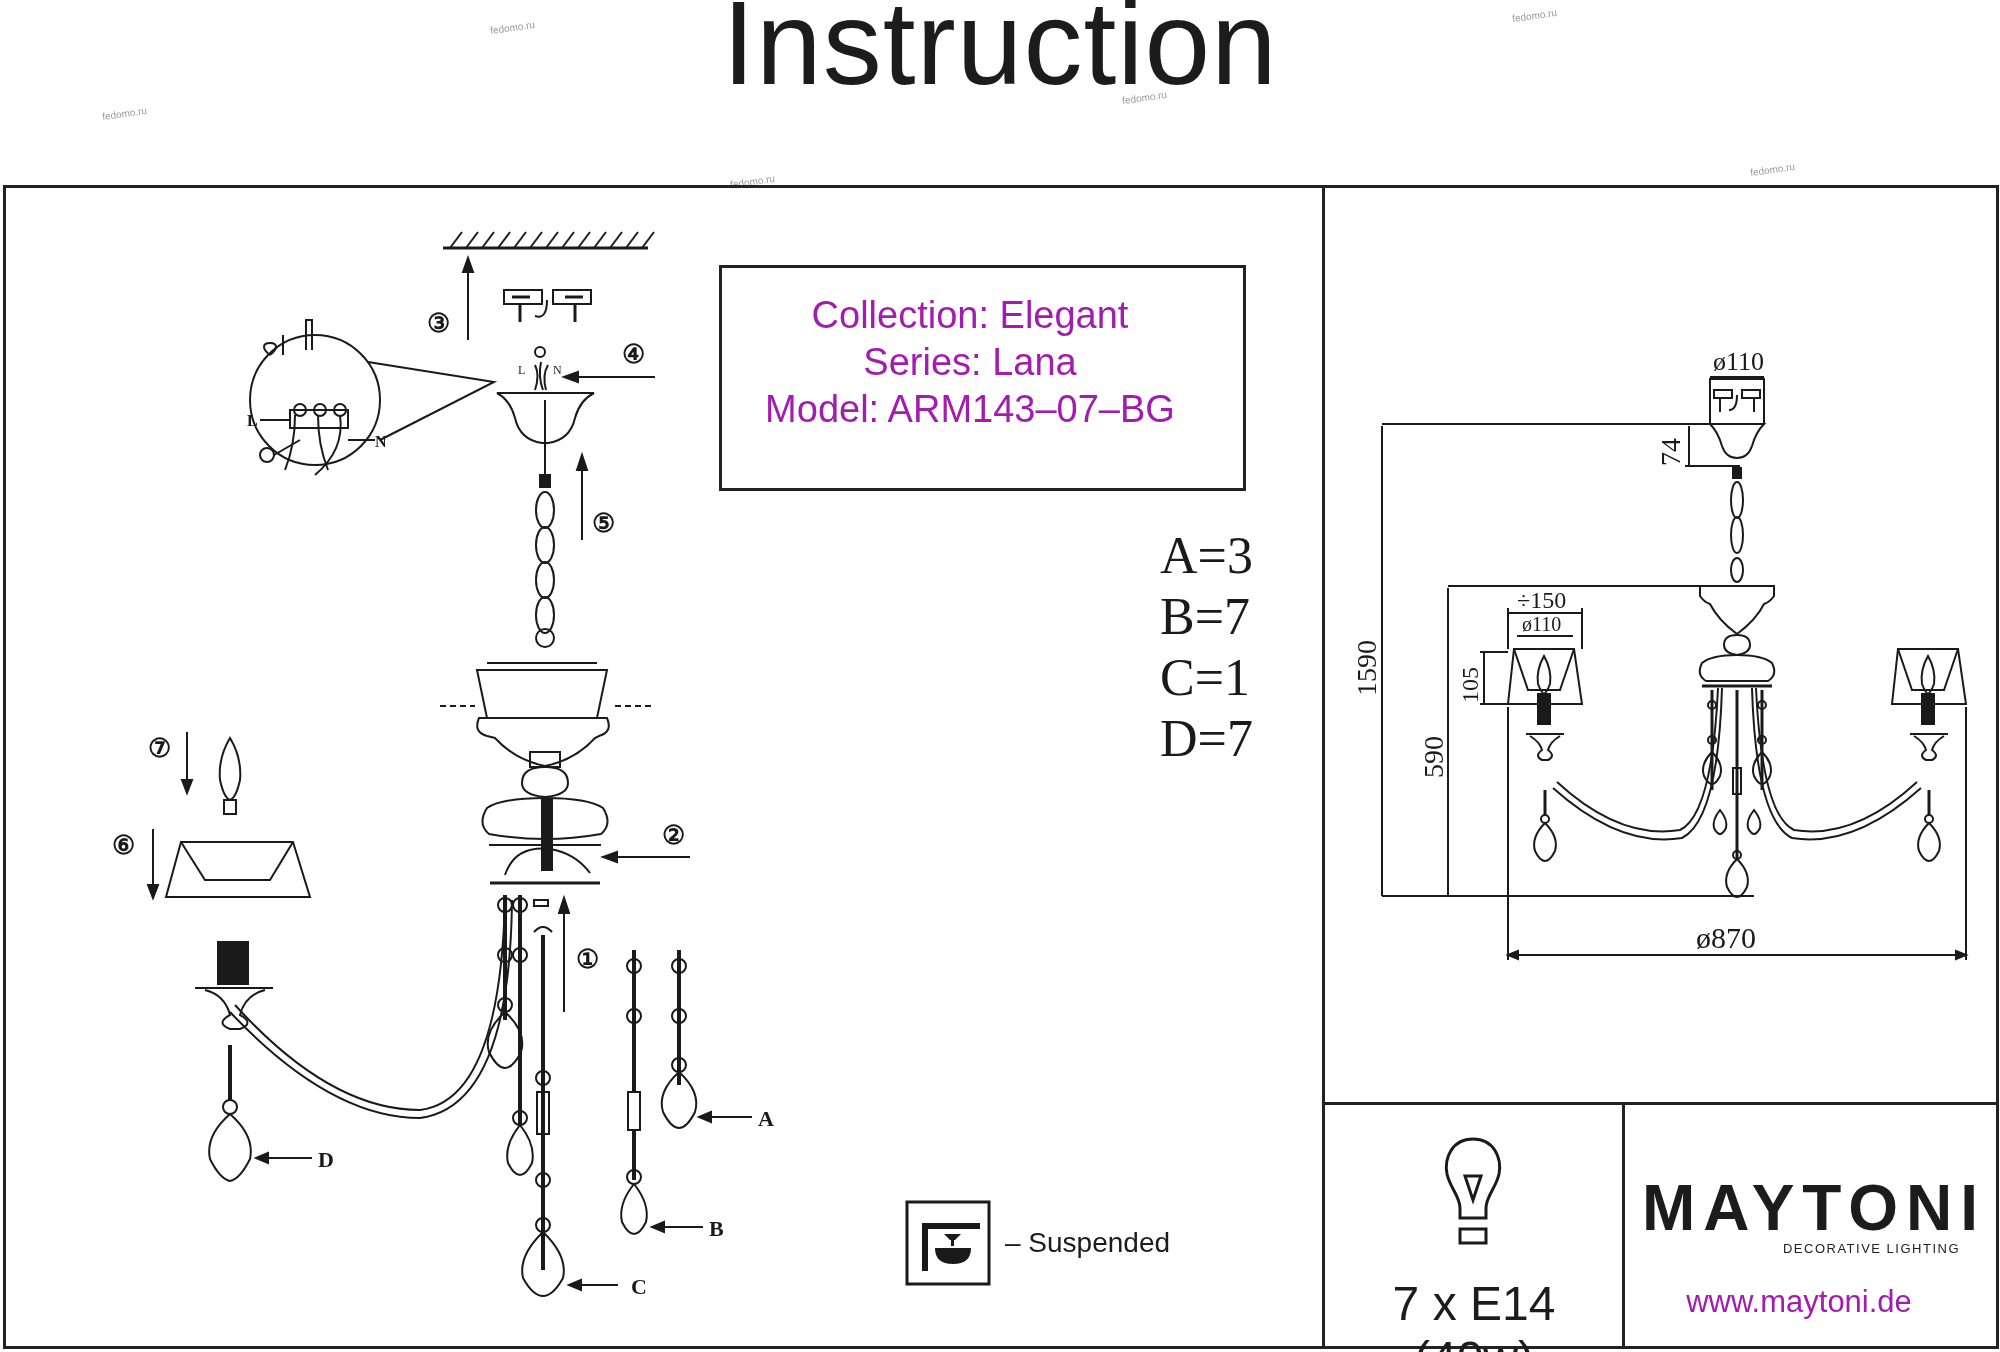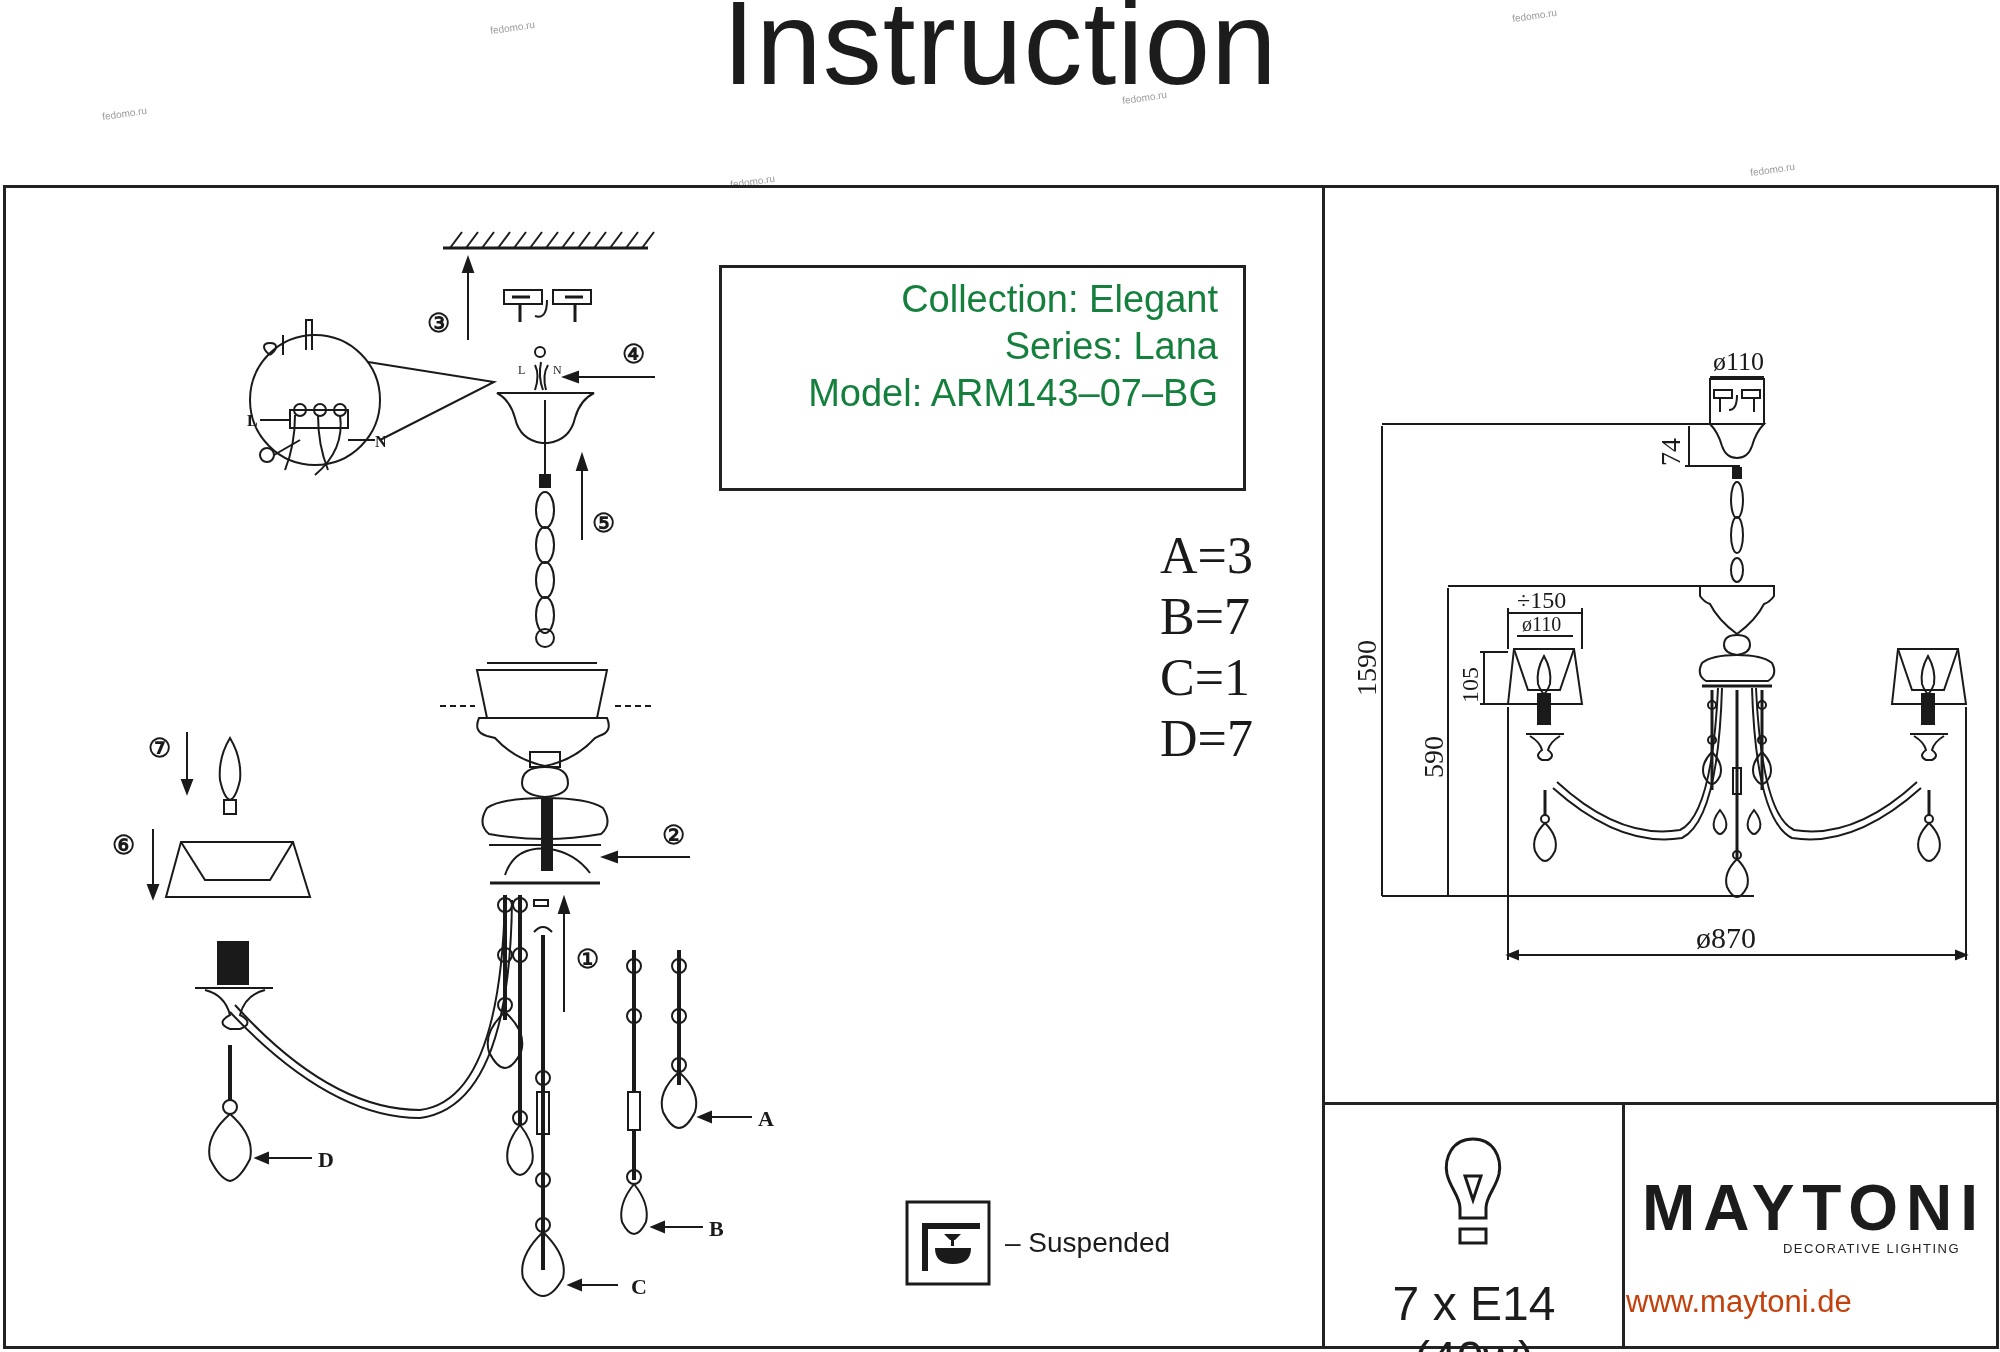--- a/index.html
+++ b/index.html
@@ -2,29 +2,29 @@
 <html><head>
 <meta charset="utf-8">
 <style>
   html, body { margin:0; padding:0; background:#ffffff; }
   body { width:2000px; height:1352px; position:relative; overflow:hidden; font-family:"Liberation Sans", sans-serif; color:#1a1a1a; }
   .abs { position:absolute; }
   #title { left:0; width:2000px; top:-22px; text-align:center; font-size:118px; letter-spacing:1px; color:#1c1c1c; line-height:130px; }
   #frame { left:3px; top:185px; width:1990px; height:1158px; border:3px solid #222; box-sizing:content-box; }
   .vline { position:absolute; background:#222; width:3px; }
   .hline { position:absolute; background:#222; height:3px; }
-  #infobox { left:719px; top:265px; width:527px; height:226px; border:3px solid #222; box-sizing:border-box; text-align:right; padding:8px 25px 0 0; font-size:38px; line-height:47px; color:#15803d; }
+  #infobox { left:719px; top:265px; width:527px; height:226px; border:3px solid #222; box-sizing:border-box; text-align:center; padding:24px 25px 0 0; font-size:38px; line-height:47px; color:#a21caf; }
   #counts { left:1160px; top:525px; font-family:"Liberation Serif", serif; font-size:52px; line-height:61px; color:#1a1a1a; }
   #suspended-legend { left:905px; top:1200px; height:86px; display:flex; align-items:center; }
   #suspended-legend .label { font-size:28px; margin-left:14px; color:#1c1c1c; }
   #lamp-spec { left:1326px; top:1276px; width:296px; text-align:center; font-size:48px; color:#1c1c1c; }
   #brand { left:1626px; top:1175px; width:340px; text-align:right; }
   #brand .logo { font-size:64px; font-weight:bold; letter-spacing:8px; color:#1c1c1c; line-height:66px;padding-left:16px; }
   #brand .tag { font-size:13px; letter-spacing:1.5px; color:#222; padding-right:6px; }
-  #website { left:1626px; top:1284px; width:346px; text-align:left; font-size:31px; color:#c2410c; }
+  #website { left:1626px; top:1284px; width:346px; text-align:center; font-size:31px; color:#a21caf; }
   .wm { position:absolute; font-size:10px; color:#9a9a9a; transform:rotate(-8deg); white-space:nowrap; }
   svg text { font-family:"Liberation Serif", serif; }
   .callout { font-family:"Liberation Serif", serif; font-weight:bold; }
 </style>
 </head>
 <body>
 
 <div id="title" class="abs">Instruction</div>
 
 <div class="wm" style="left:490px;top:22px">fedomo.ru</div>

